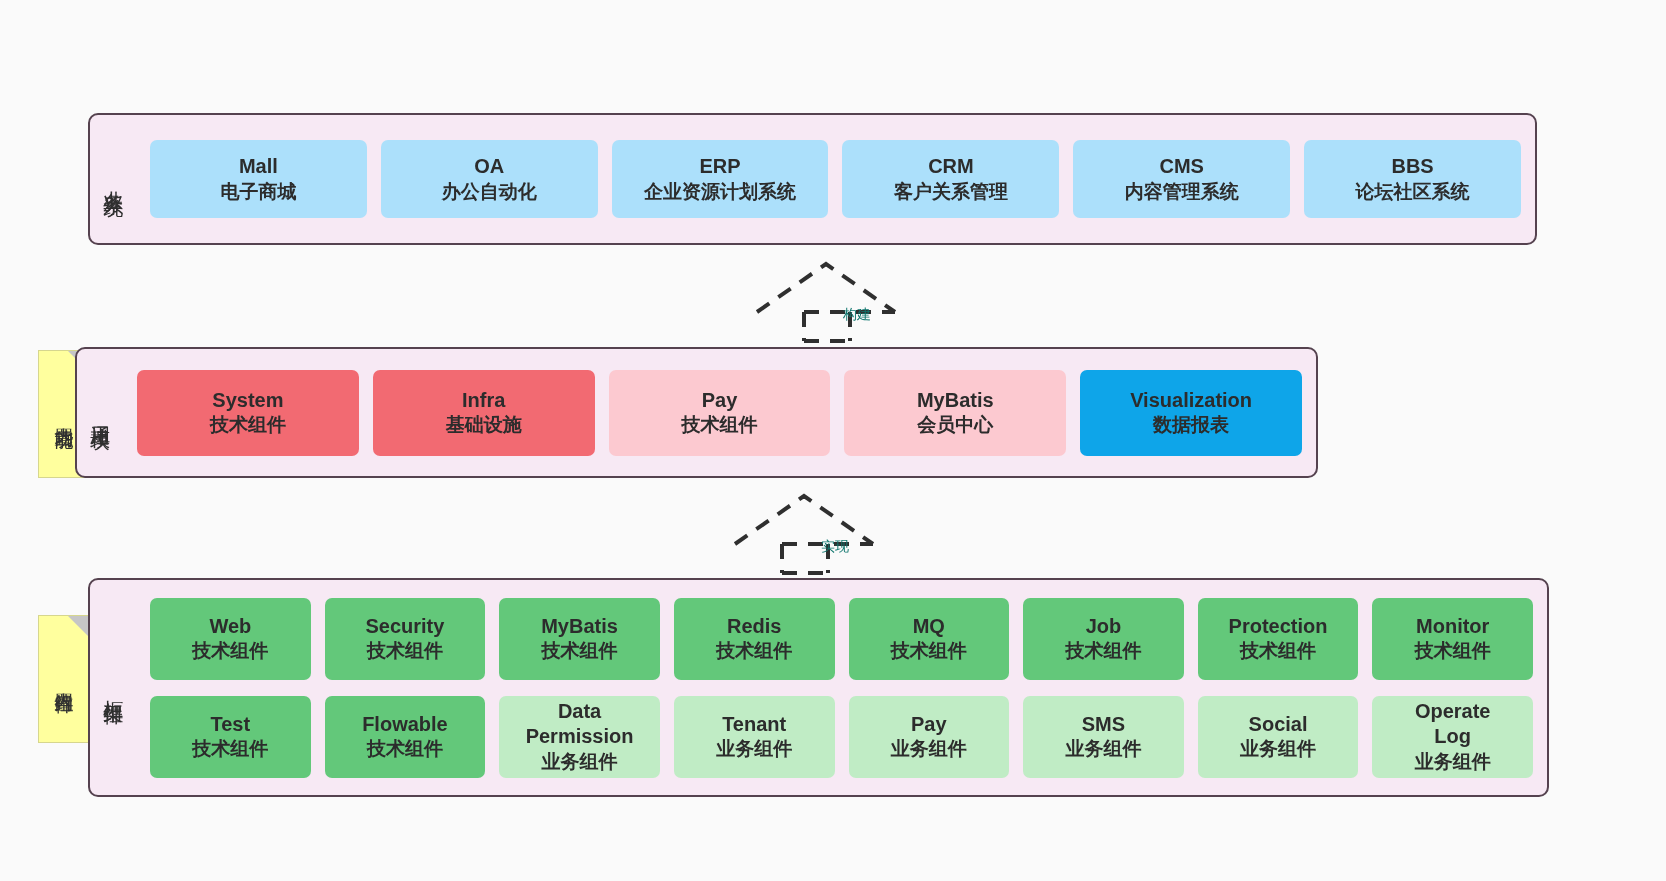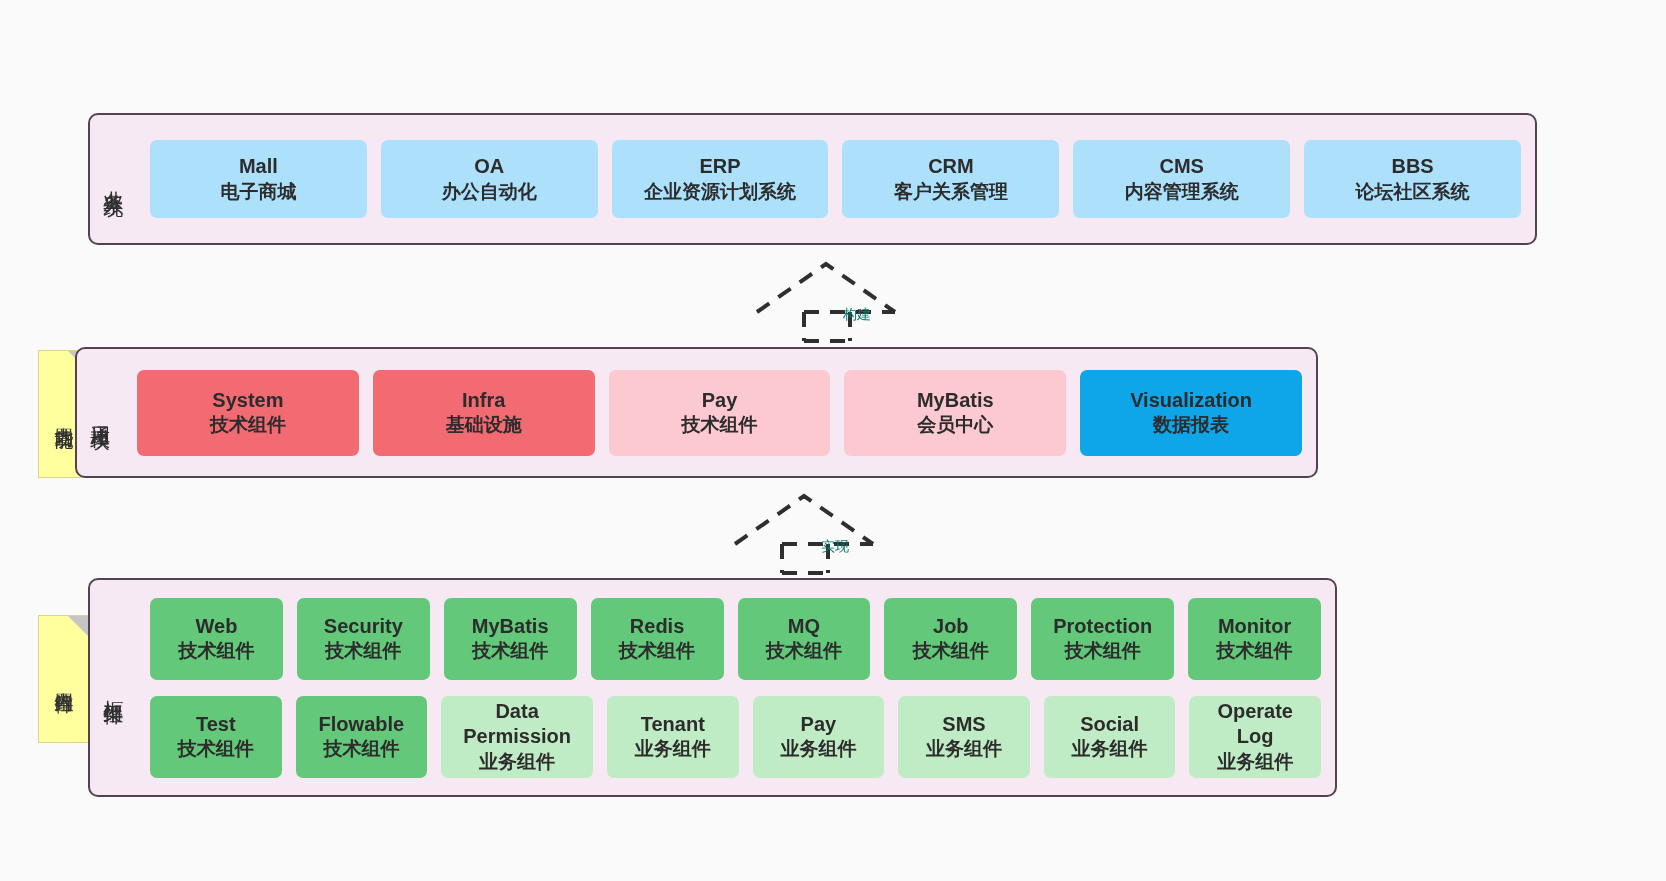--- a/index.html
+++ b/index.html
@@ -224,21 +224,21 @@
       <path d="M 49 83 L 95 83" fill="none" stroke="#2f2f2f" stroke-width="4" stroke-dasharray="15,11"></path>
     </svg>
     <div class="conn-label" style="top:48px; left:52px; transform:none;">实现</div>
   </div>
 
   <div class="note" id="note-builtin-components" style="left:38px; top:615px; height:128px;">
     <span class="fold"></span>
     <span>内置组件</span>
   </div>
 
-  <div class="layer" id="layer-framework" style="left:88px; top:578px; width:1249px; height:219px;">
+  <div class="layer" id="layer-framework" style="left:88px; top:578px; width:1461px; height:219px;">
     <div class="layer-title">框架组件</div>
     <div class="layer-body">
 
       <div class="row">
         <div class="node h-comp" style="background:#63c87a">
           <div class="n-title">Web</div>
           <div class="n-sub">技术组件</div>
         </div>
         <div class="node h-comp" style="background:#63c87a">
           <div class="n-title">Security</div>

